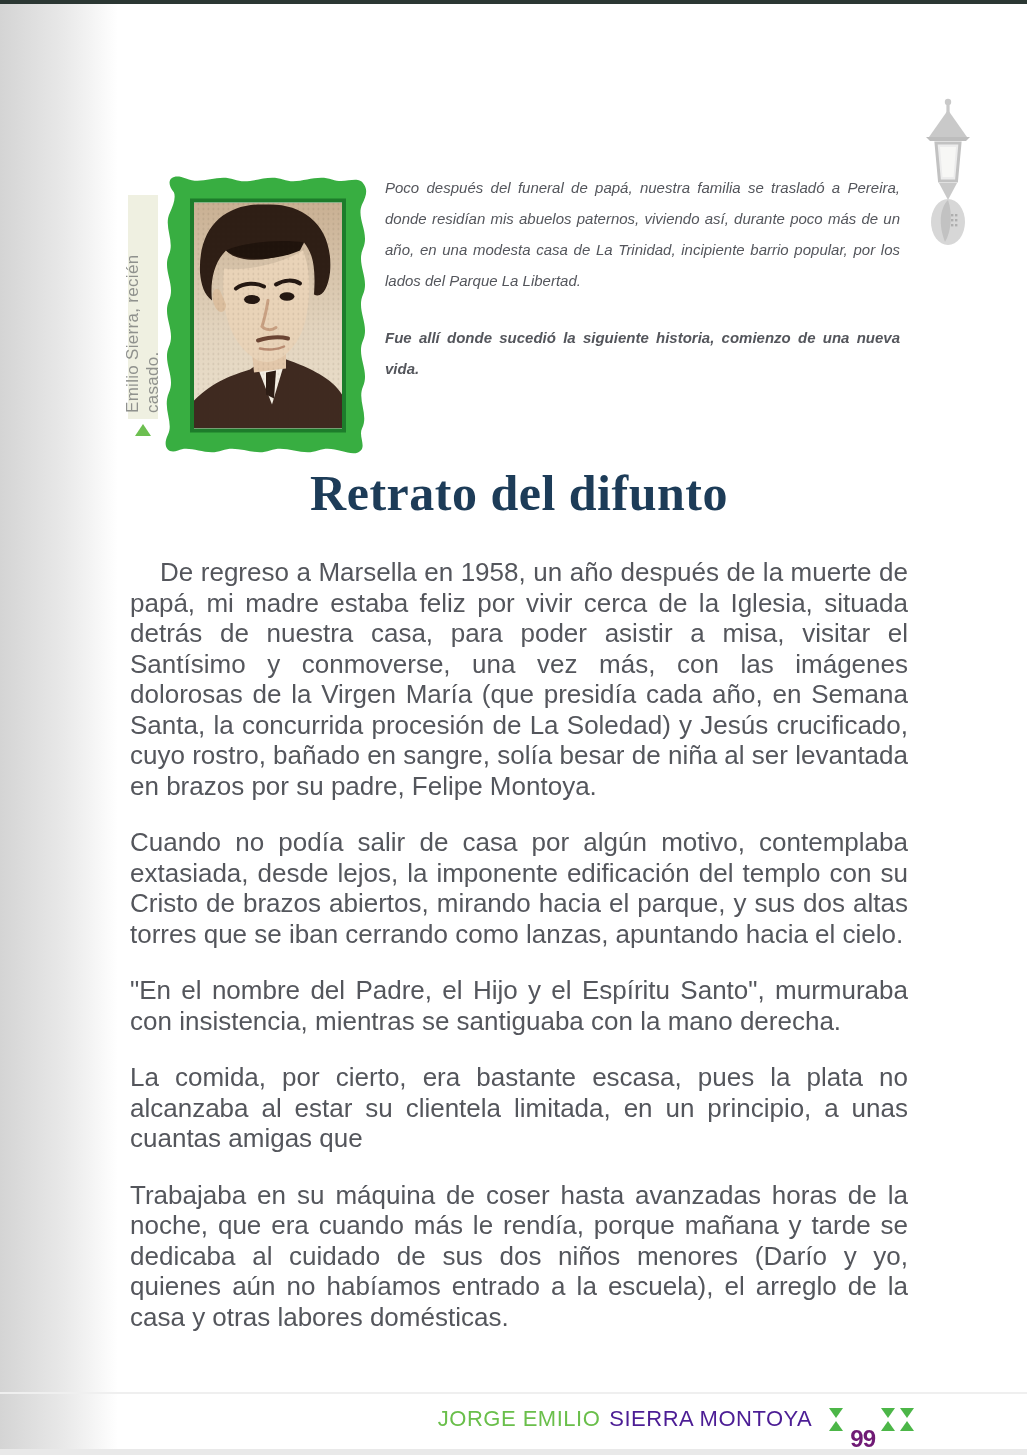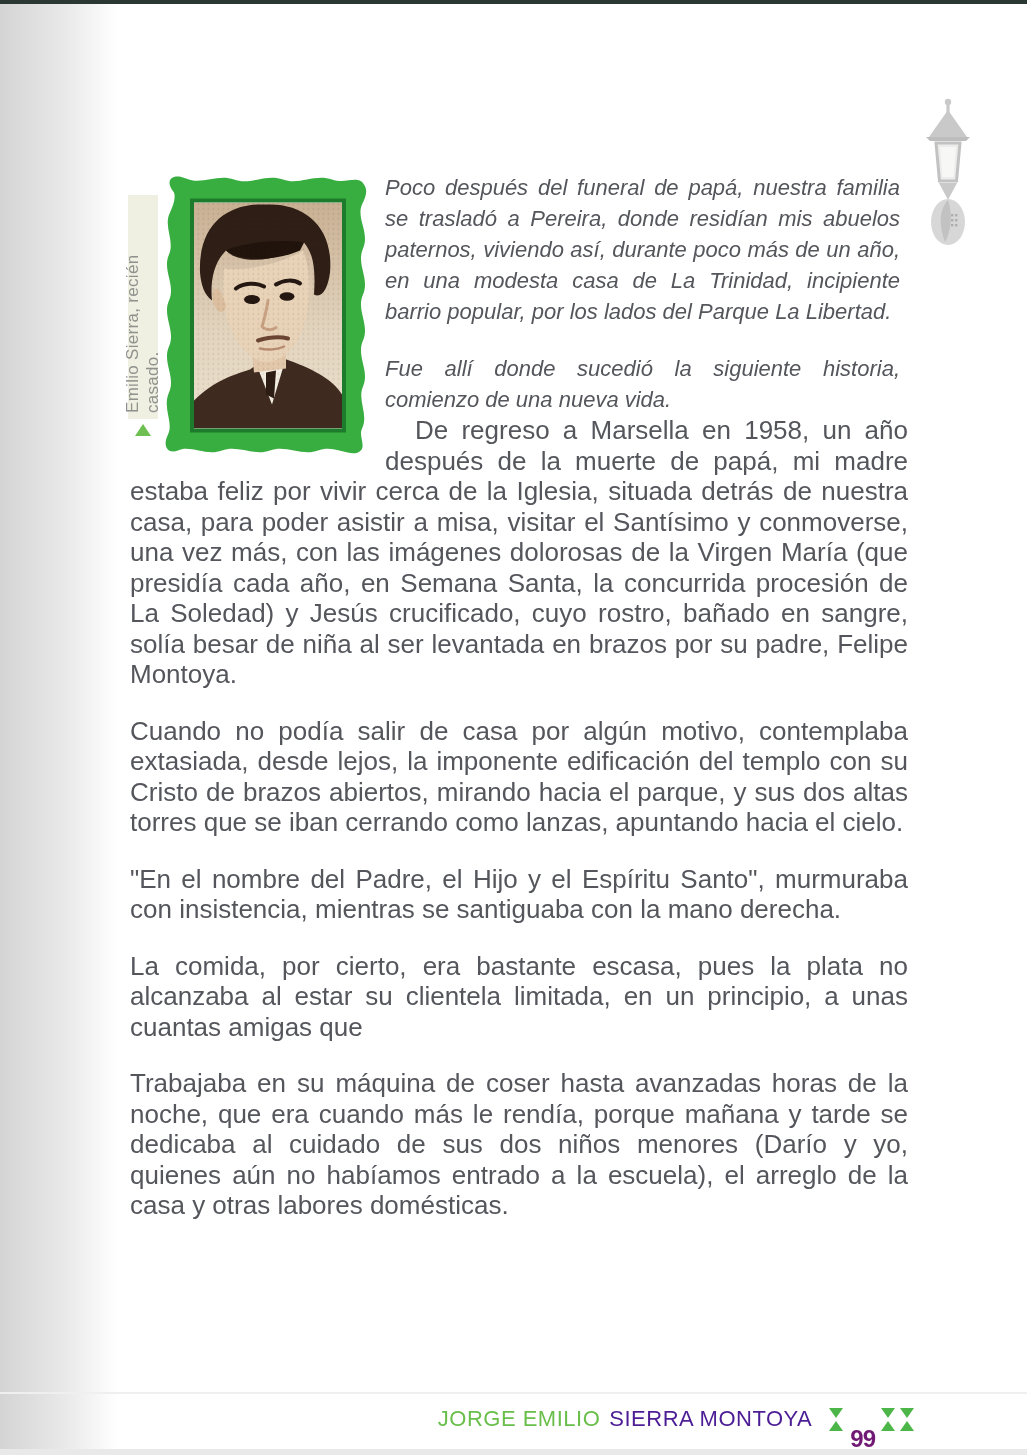--- a/index.html
+++ b/index.html
@@ -30,24 +30,24 @@
   }
   .caption-marker{
     position:absolute;left:5px;top:252px;width:0;height:0;
     border-left:8px solid transparent;border-right:8px solid transparent;
     border-bottom:12px solid #6cbf50;
   }
   .frame-wrap{position:absolute;left:32px;top:0;width:212px;height:286px;}
 
   
   .intro p{
-    margin:0 8px 26px 0;font-style:italic;font-size:22px;line-height:31px;
+    margin:0 8px 26px 0;font-style:italic;font-size:15px;line-height:31px;
     color:#54565c;text-align:justify;
   }
-  .intro p.last{margin-bottom:0;}
+  .intro p.last{margin-bottom:0;font-weight:bold;}
 
   
   .chapter-title{
     clear:both;margin:44px 0 35px 0;text-align:center;
     font-family:"Liberation Serif",serif;font-weight:700;font-size:50px;
     color:#1d3c58;letter-spacing:.5px;
   }
 
   
   .bodytext p{
@@ -185,20 +185,21 @@
           <rect x="30" y="28" width="152" height="230" fill="none" stroke="#1d7c2b" stroke-width="4"></rect>
         </svg>
       </div>
     </div>
 
     <div class="intro">
       <p>Poco después del funeral de papá, nuestra familia se trasladó a Pereira, donde residían mis abuelos paternos, viviendo así, durante poco más de un año, en una modesta casa de La Trinidad, incipiente barrio popular, por los lados del Parque La Libertad.</p>
       <p class="last">Fue allí donde sucedió la siguiente historia, comienzo de una nueva vida.</p>
     </div>
 
+    <h1 class="chapter-title">Retrato del difunto</h1>
 
     <div class="bodytext">
       <p class="indent">De regreso a Marsella en 1958, un año después de la muerte de papá, mi madre estaba feliz por vivir cerca de la Iglesia, situada detrás de nuestra casa, para poder asistir a misa, visitar el Santísimo y conmoverse, una vez más, con las imágenes dolorosas de la Virgen María (que presidía cada año, en Semana Santa, la concurrida procesión de La Soledad) y Jesús crucificado, cuyo rostro, bañado en sangre, solía besar de niña al ser levantada en brazos por su padre, Felipe Montoya.</p>
       <p>Cuando no podía salir de casa por algún motivo, contemplaba extasiada, desde lejos, la imponente edificación del templo con su Cristo de brazos abiertos, mirando hacia el parque, y sus dos altas torres que se iban cerrando como lanzas, apuntando hacia el cielo.</p>
       <p>"En el nombre del Padre, el Hijo y el Espíritu Santo", murmuraba con insistencia, mientras se santiguaba con la mano derecha.</p>
       <p>La comida, por cierto, era bastante escasa, pues la plata no alcanzaba al estar su clientela limitada, en un principio, a unas cuantas amigas que</p>
       <p>Trabajaba en su máquina de coser hasta avanzadas horas de la noche, que era cuando más le rendía, porque mañana y tarde se dedicaba al cuidado de sus dos niños menores (Darío y yo, quienes aún no habíamos entrado a la escuela), el arreglo de la casa y otras labores domésticas.</p>
     </div>
   </div>
 

